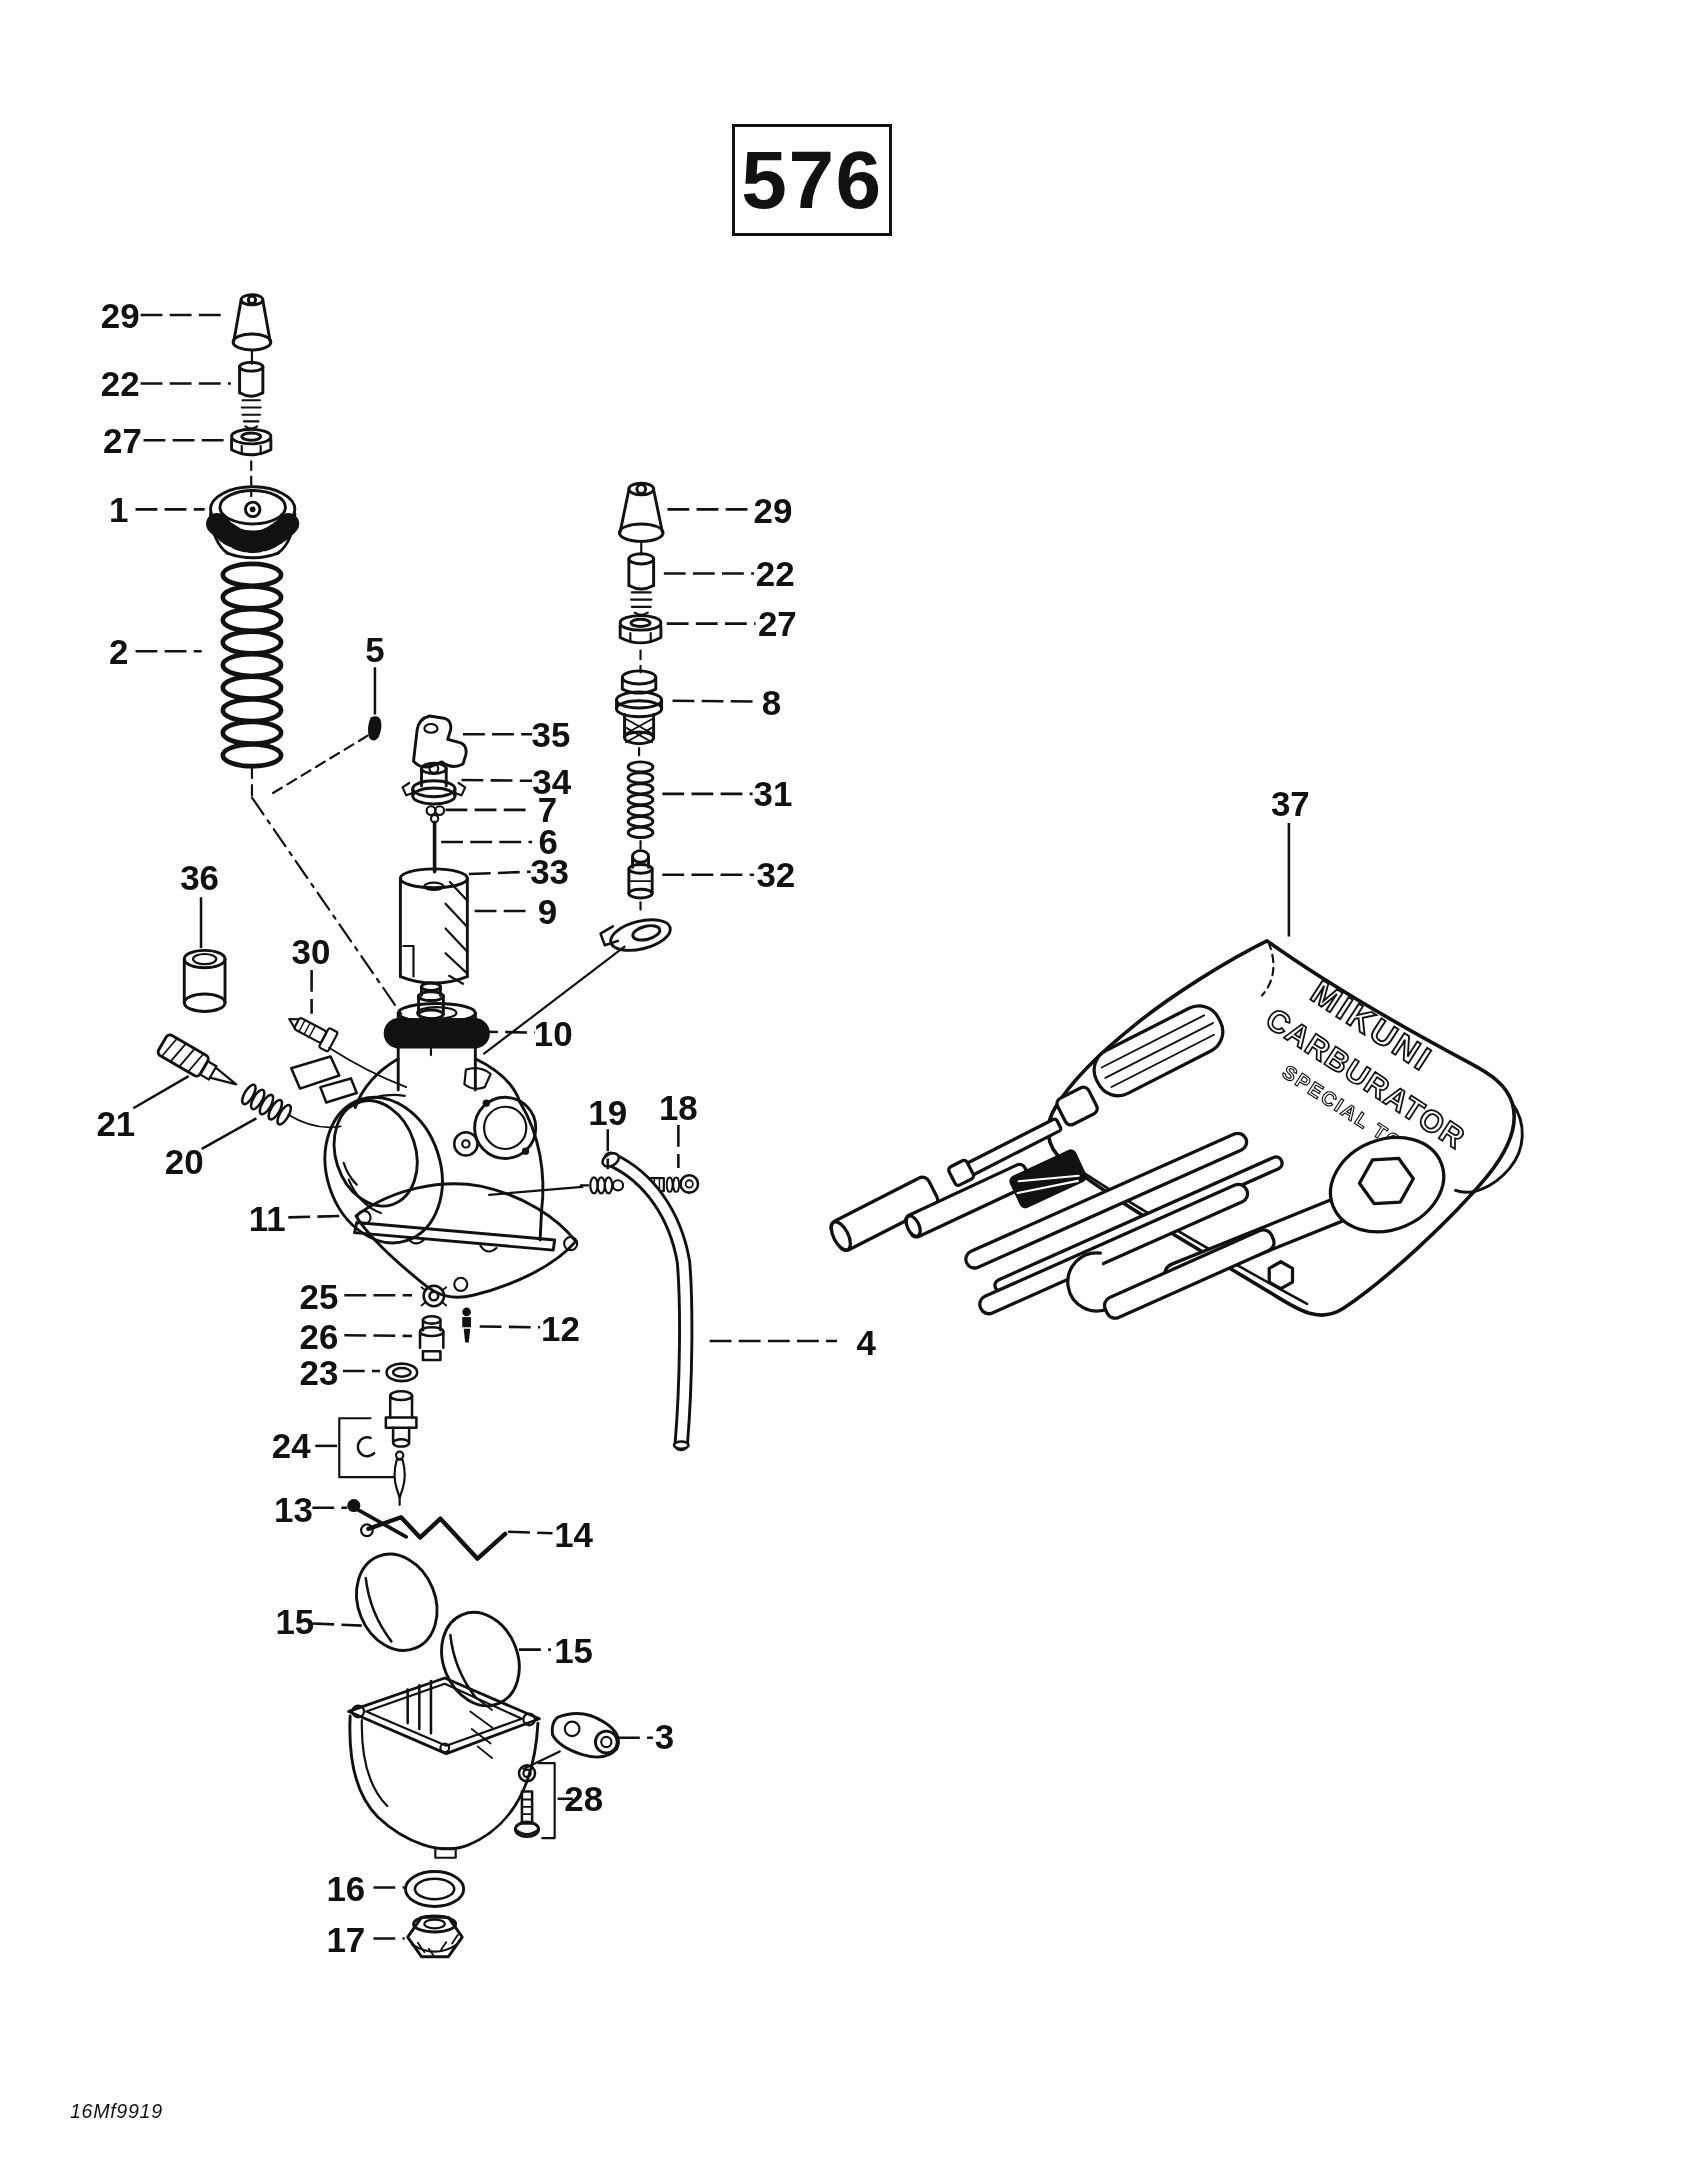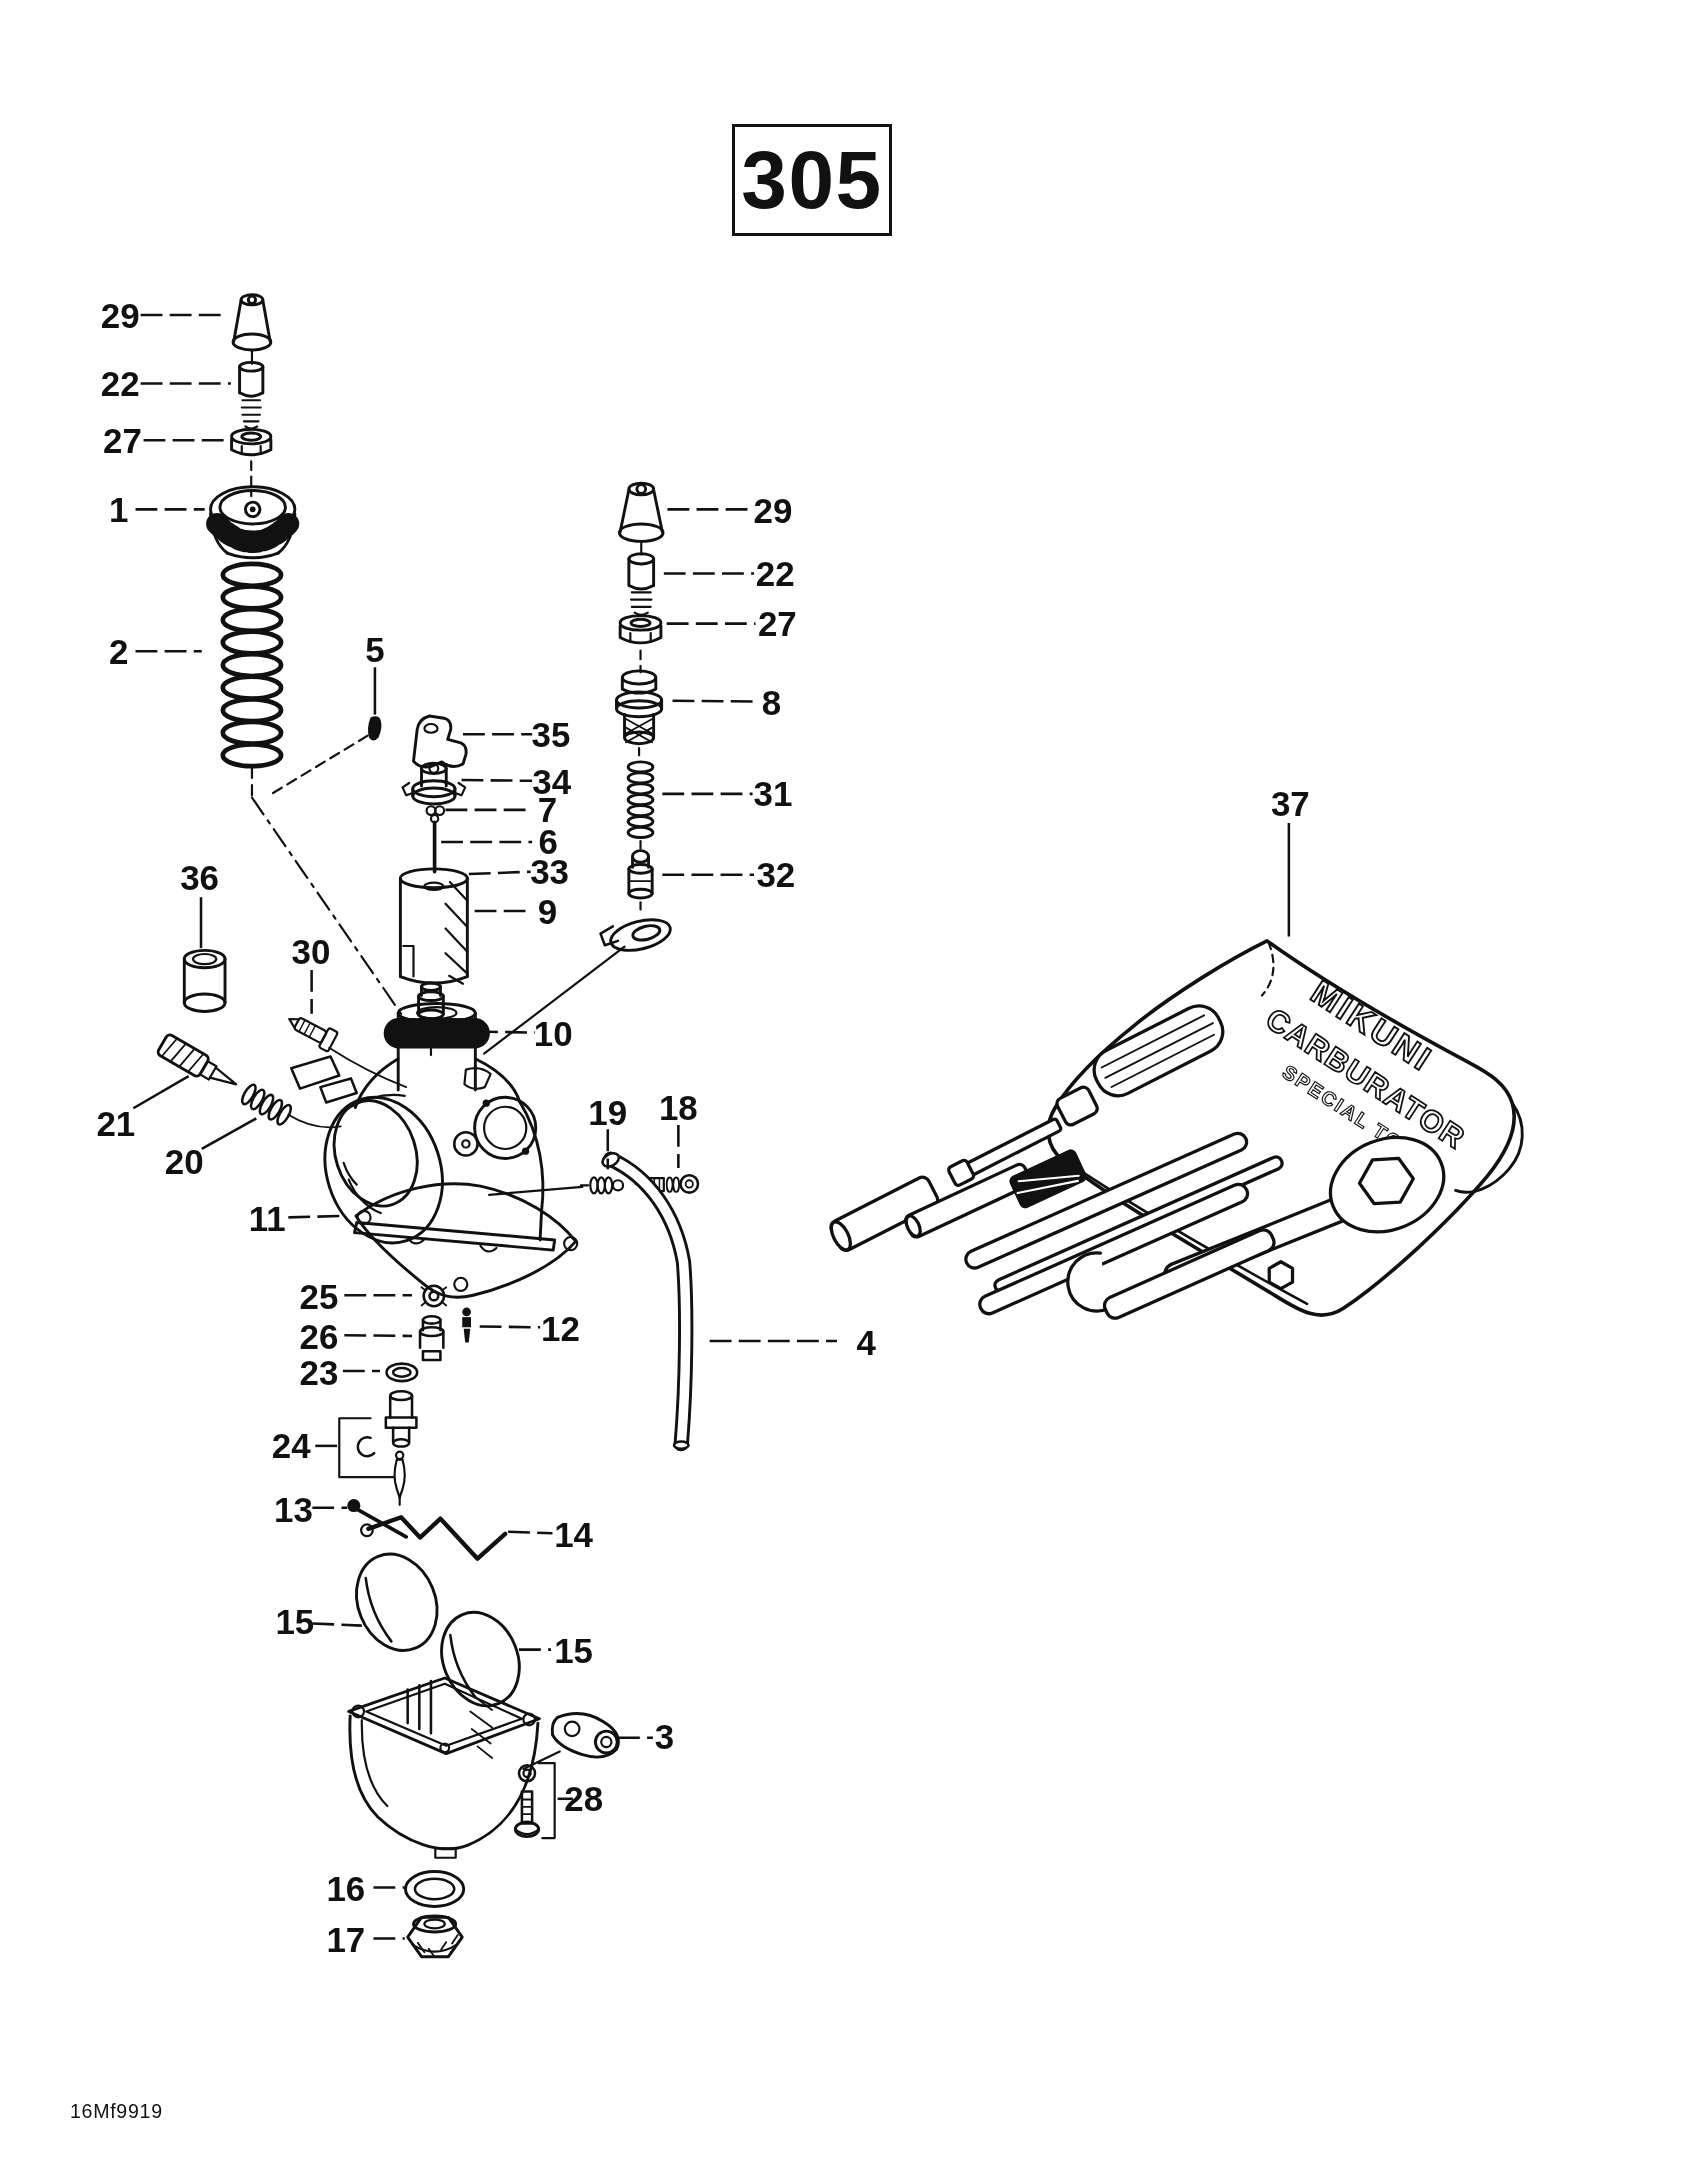--- a/index.html
+++ b/index.html
@@ -2,35 +2,35 @@
 <html style="font-size:11.6px"><head>
 <meta charset="utf-8">
 <style>
   html,body{margin:0;padding:0;background:#888;}
   .page{position:relative;width:1690px;height:2183px;background:#fff;overflow:hidden;
         font-family:"Liberation Sans",sans-serif;color:#111;}
   .page svg{position:absolute;left:0;top:0;width:100%;height:100%;}
   .title-box{position:absolute;left:732px;top:124px;width:154px;height:106px;
              border:3.6px solid #111;display:flex;align-items:center;justify-content:center;}
   .title-box span{font-weight:700;font-size:82px;letter-spacing:1.5px;}
-  .doc-code{position:absolute;left:70px;top:2100px;font-size:19.6px;letter-spacing:0.7px;}
+  .doc-code{position:absolute;left:70px;top:2100px;font-size:19.6px;letter-spacing:0.7px;font-style:italic;}
   .callout{font:700 48px "Liberation Sans",sans-serif;fill:#111;text-anchor:middle;dominant-baseline:central;}
   .leader{stroke:#111;stroke-width:3.5;fill:none;stroke-dasharray:30 10;}
   .leader.solid{stroke-dasharray:none;}
   .pouch-big{font:700 46px "Liberation Sans",sans-serif;fill:#fff;stroke:#111;stroke-width:2.6px;letter-spacing:4px;}
   .pouch-big2{font:700 42px "Liberation Sans",sans-serif;fill:#fff;stroke:#111;stroke-width:2.4px;letter-spacing:2px;}
   .pouch-small{font:700 27px "Liberation Sans",sans-serif;fill:#fff;stroke:#111;stroke-width:1.6px;letter-spacing:3px;}
 </style>
 </head>
 <body>
 
 <div class="page">
 
   <div class="title-box">
-    <span>305</span>
+    <span>576</span>
   </div>
 
   <div class="doc-code">16Mf9919</div>
 
   <svg id="diagram-svg" viewBox="0 0 2322 3000">
 
     <g fill="none" stroke="#111" stroke-width="4" stroke-linecap="round" stroke-linejoin="round">
 
       <g>
         <ellipse cx="346" cy="412" rx="15" ry="7"></ellipse>

